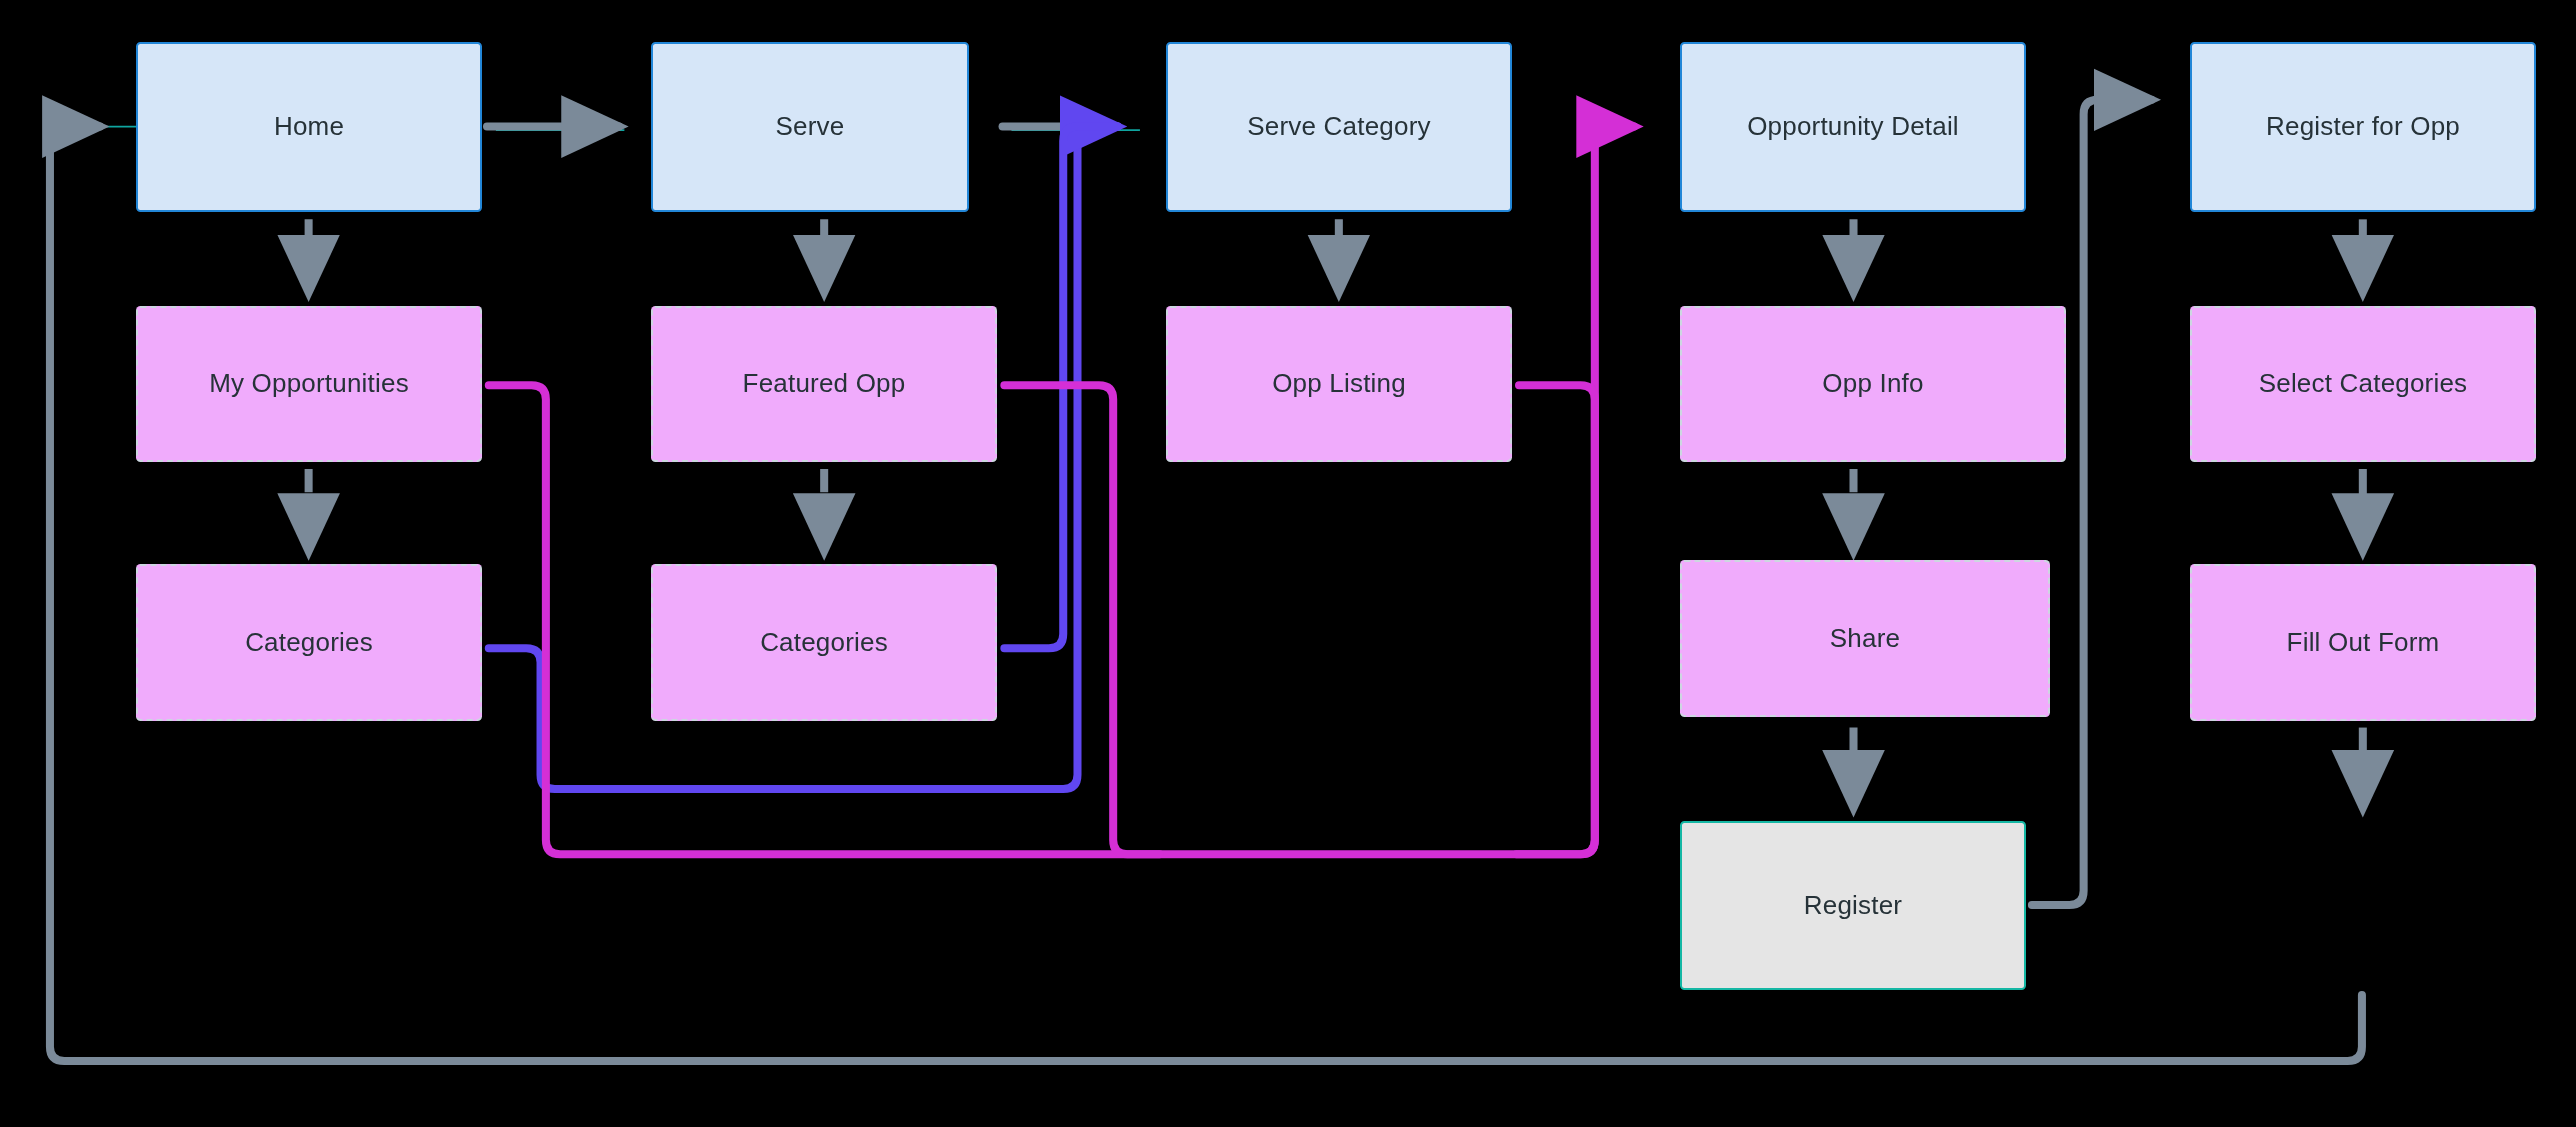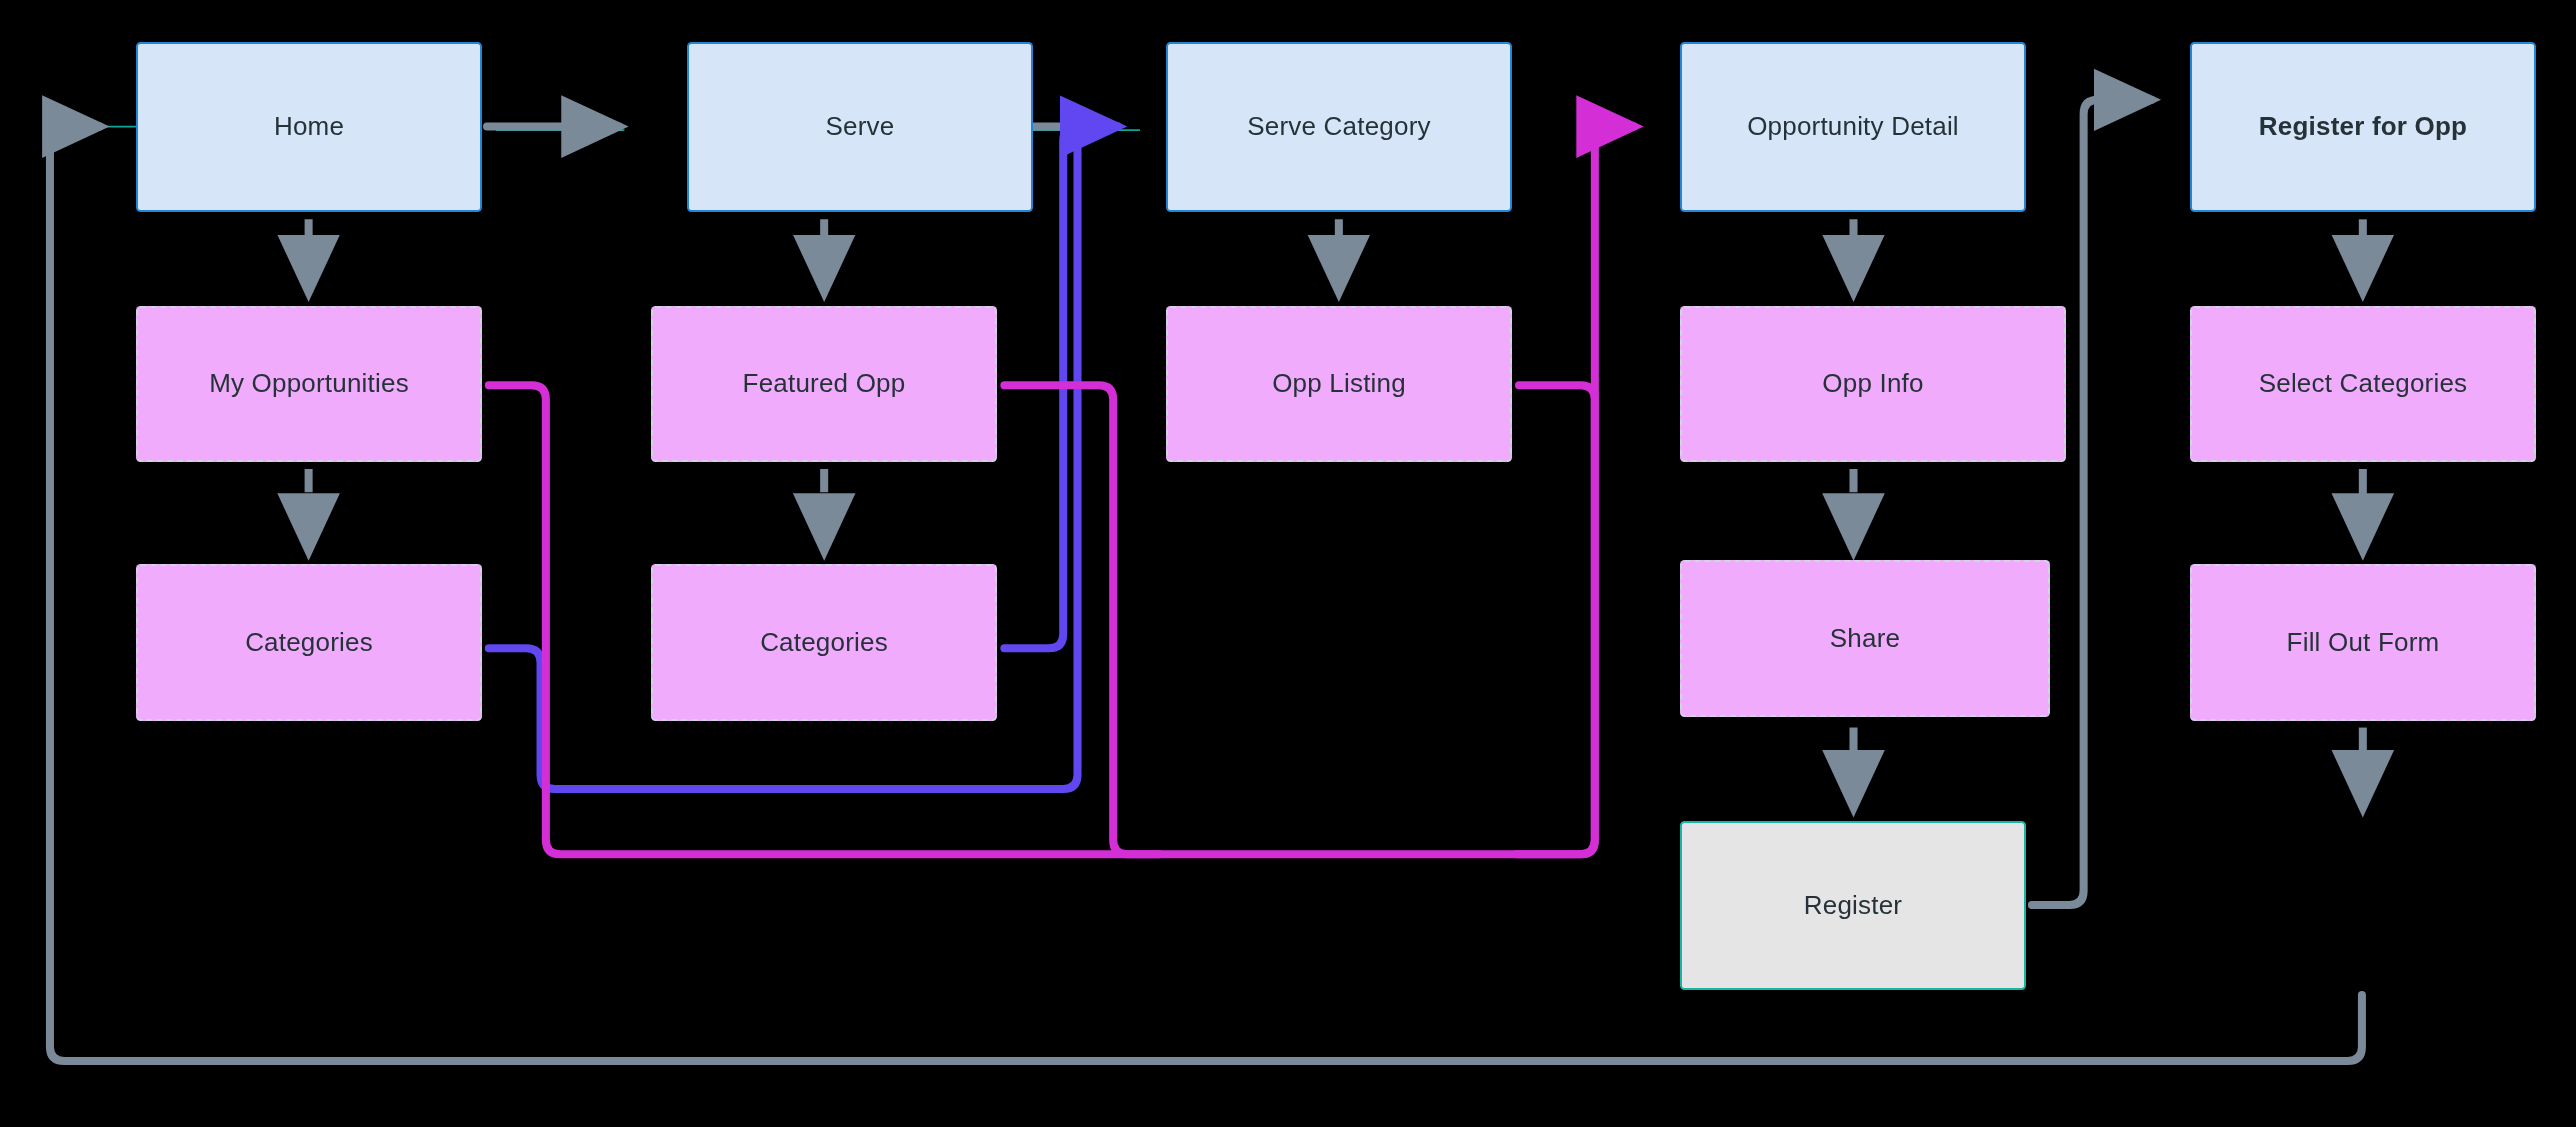--- a/index.html
+++ b/index.html
@@ -117,30 +117,30 @@
 
       <path d="M 1126,432 L 1232,432 Q 1248,432 1248,448 L 1248,942 Q 1248,958 1264,958 L 1300,958"></path>
 
       <path d="M 1703,432 L 1772,432 Q 1788,432 1788,448 L 1788,942 Q 1788,958 1772,958 L 1700,958"></path>
     </g>
   </svg>
 
   <div class="node type-primary" style="left:136px; top:42px; width:346px; height:170px;">
     <span class="lbl">Home</span>
   </div>
-  <div class="node type-primary" style="left:651px; top:42px; width:346px; height:170px;margin-left:36px;">
+  <div class="node type-primary" style="left:651px; top:42px; width:318px; height:170px;">
     <span class="lbl">Serve</span>
   </div>
   <div class="node type-primary" style="left:1166px; top:42px; width:346px; height:170px;">
     <span class="lbl">Serve Category</span>
   </div>
   <div class="node type-primary" style="left:1680px; top:42px; width:346px; height:170px;">
     <span class="lbl">Opportunity Detail</span>
   </div>
-  <div class="node type-primary" style="left:2190px; top:42px; width:346px; height:170px;font-weight:bold;">
+  <div class="node type-primary" style="left:2190px; top:42px; width:346px; height:170px;">
     <span class="lbl">Register for Opp</span>
   </div>
 
   <div class="node type-dashed" style="left:136px; top:306px; width:346px; height:156px;">
     <span class="lbl">My Opportunities</span>
   </div>
   <div class="node type-dashed" style="left:651px; top:306px; width:346px; height:156px;">
     <span class="lbl">Featured Opp</span>
   </div>
   <div class="node type-dashed" style="left:1166px; top:306px; width:346px; height:156px;">

